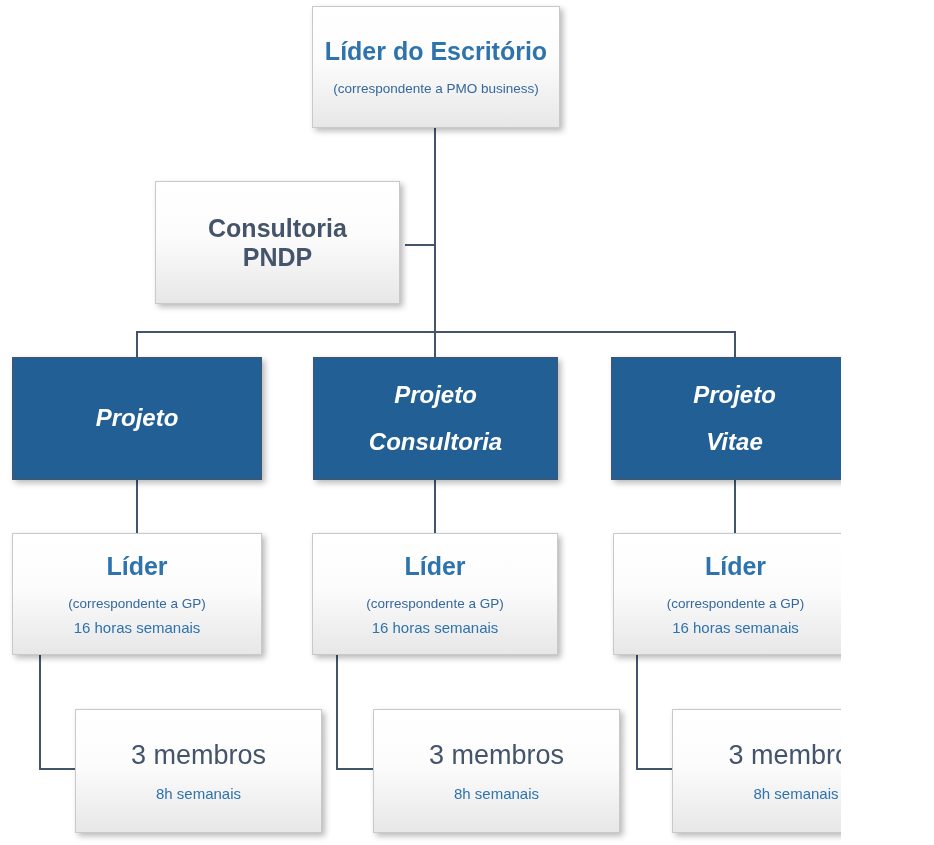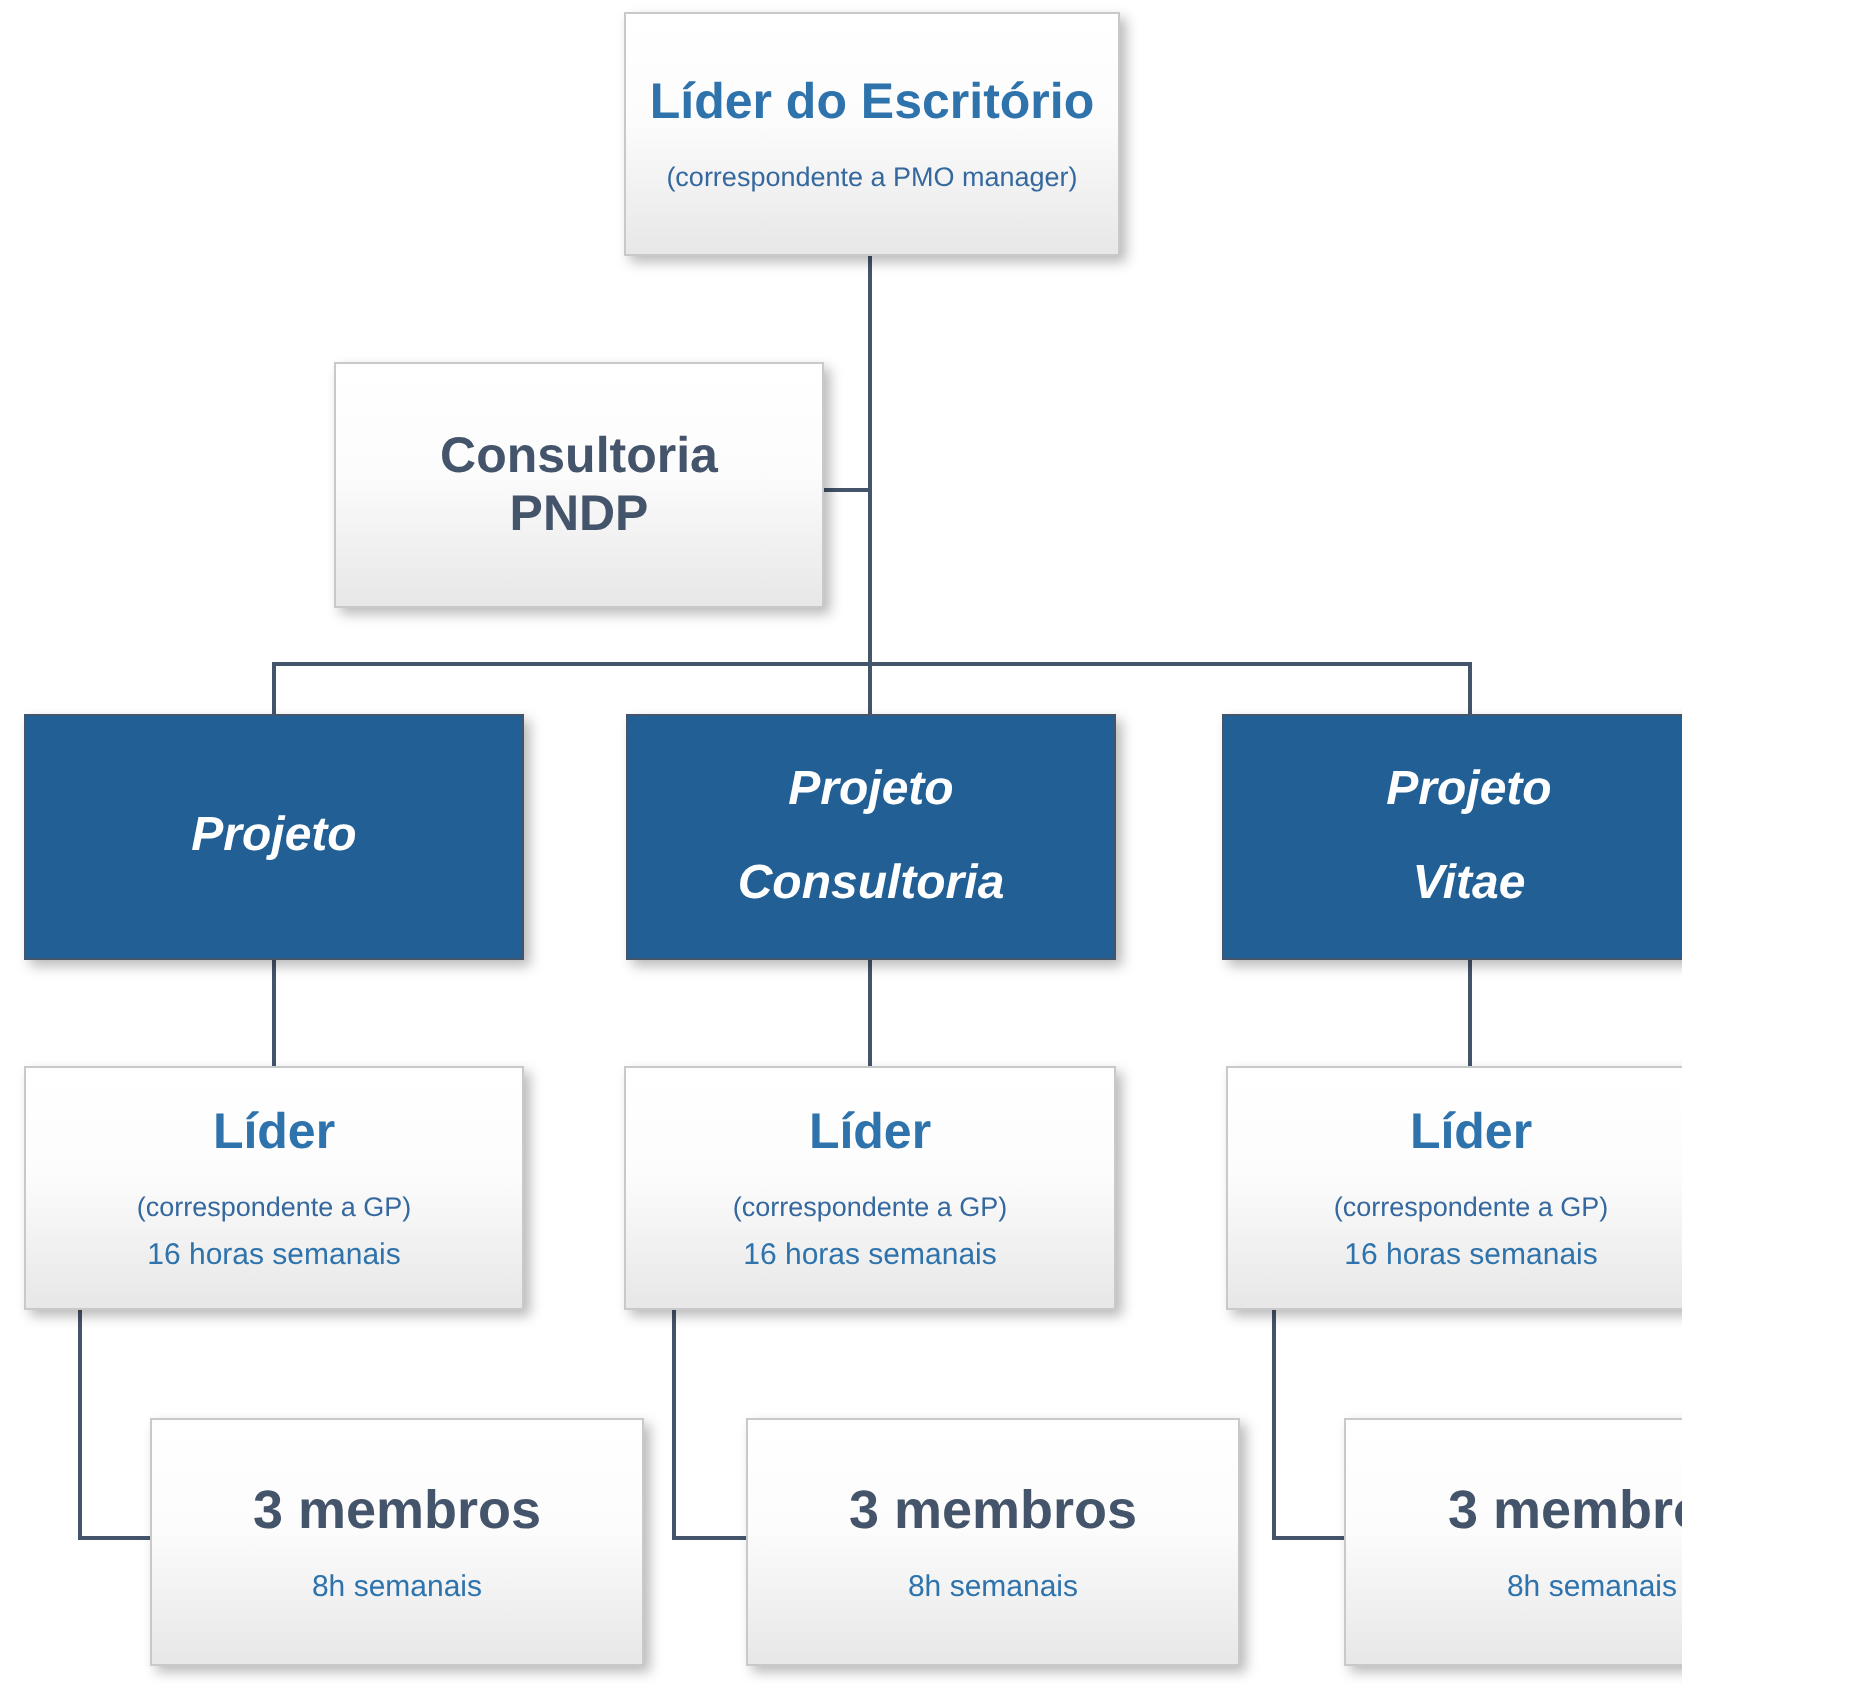--- a/index.html
+++ b/index.html
@@ -17,21 +17,21 @@
        box-shadow:3px 3px 6px rgba(0,0,0,0.28);}
 
   .white-box{background:linear-gradient(180deg,#ffffff 0%,#fcfcfc 45%,#e7e7e7 100%);
              border:1px solid #c9c9c9;}
   .blue-box{background:#215F94;border:1px solid #44546A;color:#ffffff;}
 
   .title-lg{font-size:25px;font-weight:bold;color:#2E73AC;line-height:1.15;}
   .title-slate{font-size:25px;font-weight:bold;color:#44546A;line-height:1.15;}
   .subtitle{font-size:13.5px;color:#35689E;line-height:1.3;}
   .hours{font-size:15px;font-weight:normal;color:#2E73AC;}
-  .members-title{font-size:27px;font-weight:bold;color:#44546A;}
+  .members-title{font-size:27px;font-weight:normal;color:#44546A;}
 
   .proj-line{font-size:24px;font-weight:bold;font-style:italic;color:#ffffff;line-height:1.2;}
   .proj-name{max-width:175px;}
 
   .gap14{margin-top:14px;}
   .gap18{margin-top:18px;}
   .gap6{margin-top:6px;}
 </style>
 </head>
 <body>
@@ -49,24 +49,24 @@
   <div class="line v" style="left:734px;top:480px;height:53px;"></div>
   <div class="line v" style="left:39px;top:655px;height:115px;"></div>
   <div class="line h" style="left:39px;top:768px;width:36px;"></div>
   <div class="line v" style="left:336px;top:655px;height:115px;"></div>
   <div class="line h" style="left:336px;top:768px;width:37px;"></div>
   <div class="line v" style="left:636px;top:655px;height:115px;"></div>
   <div class="line h" style="left:636px;top:768px;width:36px;"></div>
 
   <div class="box white-box" style="left:312px;top:6px;width:248px;height:122px;">
     <div class="title-lg">Líder do Escritório</div>
-    <div class="subtitle gap14">(correspondente a PMO manager)</div>
+    <div class="subtitle gap14">(correspondente a PMO business)</div>
   </div>
 
-  <div class="box white-box" style="left:167px;top:181px;width:245px;height:123px;padding:0 28px;align-items:center;">
+  <div class="box white-box" style="left:155px;top:181px;width:245px;height:123px;padding:0 28px;align-items:center;">
     <div class="title-slate">Consultoria PNDP</div>
   </div>
 
   <div class="box blue-box" style="left:12px;top:357px;width:250px;height:123px;">
     <div class="proj-line">Projeto</div>
   </div>
   <div class="box blue-box" style="left:313px;top:357px;width:245px;height:123px;">
     <div class="proj-line">Projeto</div>
     <div class="proj-line proj-name gap18">Consultoria</div>
   </div>

